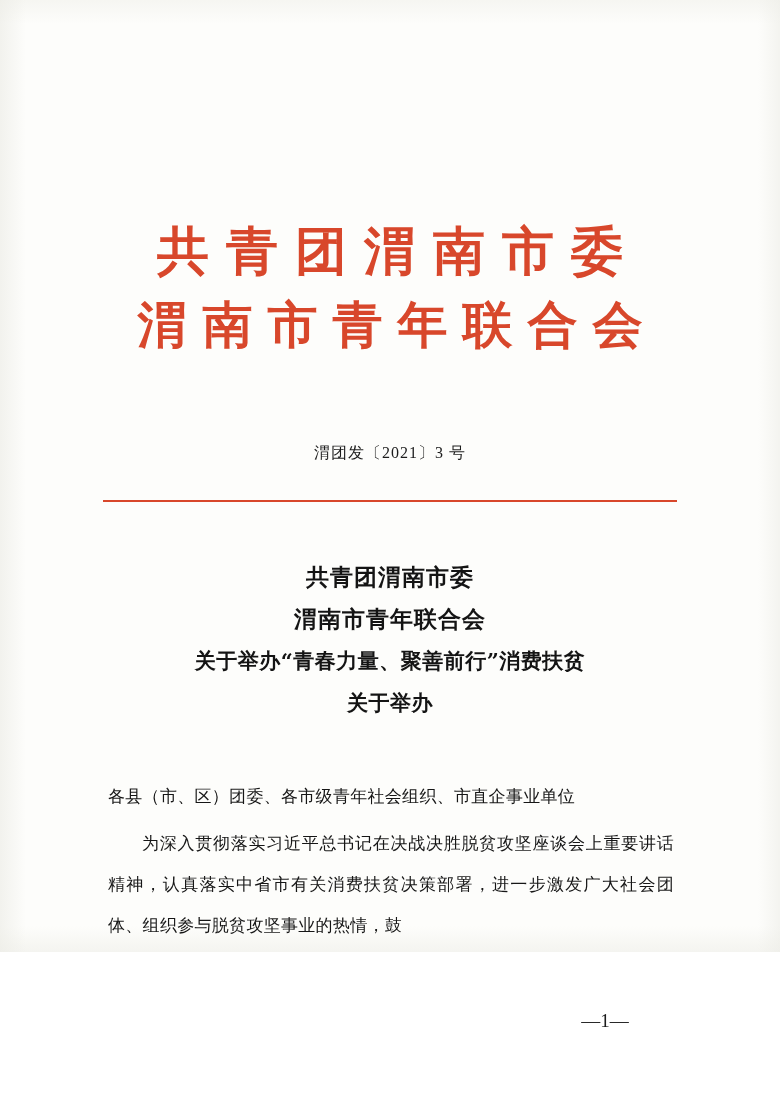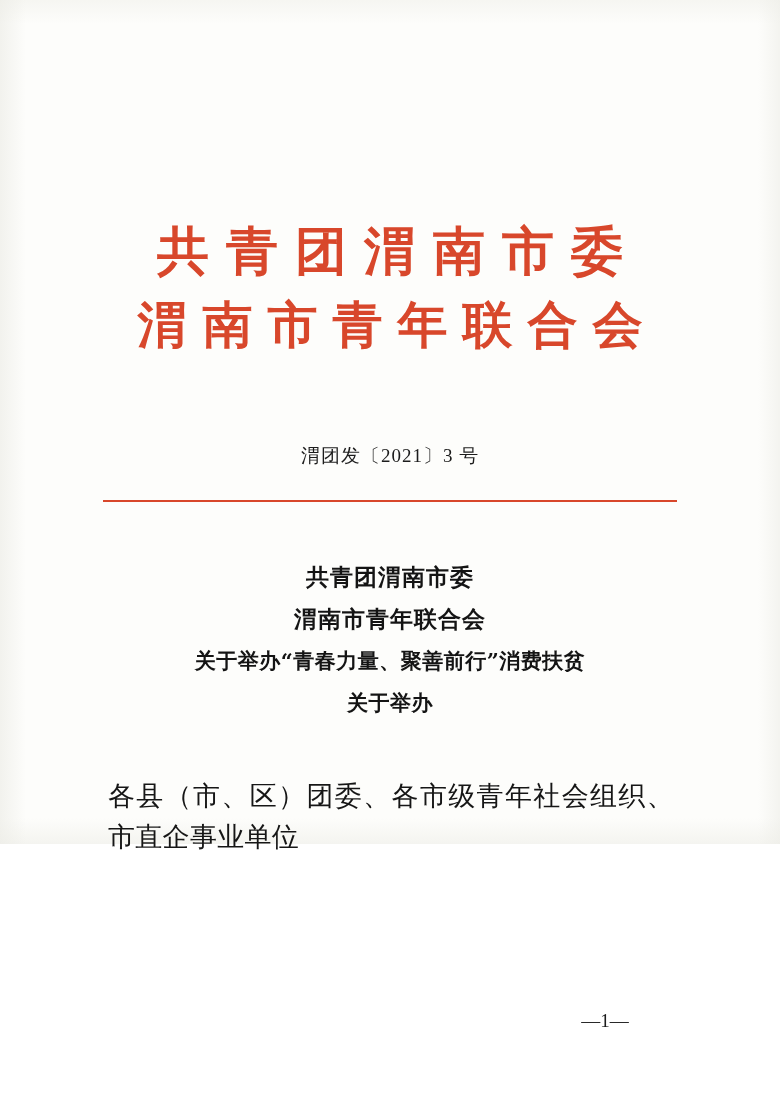--- a/index.html
+++ b/index.html
@@ -11,21 +11,21 @@
     width: 780px;
     height: 1104px;
     font-family: "Liberation Serif", "DejaVu Serif", serif;
     color: #1a1a1a;
     position: relative;
     overflow: hidden;
   }
   .page {
     position: relative;
     width: 780px;
-    height: 844px;
+    height: 952px;
     background: #fdfdfb;
     box-sizing: border-box;
   }
   
   .paper-texture {
     position: absolute;
     inset: 0;
     background:
       linear-gradient(90deg, rgba(236,236,230,0.65) 0px, rgba(255,255,255,0) 26px),
       linear-gradient(270deg, rgba(236,236,230,0.55) 0px, rgba(255,255,255,0) 22px),
@@ -56,21 +56,21 @@
     letter-spacing: 15px;
     text-indent: 15px;
   }
 
   .doc-number {
     position: absolute;
     top: 443px;
     left: 0;
     width: 780px;
     text-align: center;
-    font-size: 19px;
+    font-size: 16px;
     letter-spacing: 1px;
     color: #1c1c1c;
     font-family: "Liberation Serif", "DejaVu Serif", serif;
   }
 
   .red-rule {
     position: absolute;
     top: 500px;
     left: 103px;
     width: 574px;
@@ -101,21 +101,21 @@
 
   .body-text {
     position: absolute;
     top: 776px;
     left: 108px;
     width: 566px;
   }
   .body-text p {
     margin: 0 0 6px 0;
     font-family: "Liberation Serif", "DejaVu Serif", serif;
-    font-size: 27px;
+    font-size: 17px;
     line-height: 41px;
     letter-spacing: 0.3px;
     color: #161616;
     text-align: justify;
     text-justify: inter-ideograph;
   }
   .body-text p.indent {
     text-indent: 2em;
   }
 
@@ -149,16 +149,17 @@
 
   <div class="title-block">
     <div class="title-line">共青团渭南市委</div>
     <div class="title-line">渭南市青年联合会</div>
     <div class="title-line big">关于举办“青春力量、聚善前行”消费扶贫</div>
     <div class="title-line big">关于举办</div>
   </div>
 
   <div class="body-text">
     <p>各县（市、区）团委、各市级青年社会组织、市直企事业单位</p>
+    <p class="indent">为深入贯彻落实习近平总书记在决战决胜脱贫攻坚座谈会上重要讲话精神，认真落实中省市有关消费扶贫决策部署，进一步激发广大社会团体、组织参与脱贫攻坚事业的热情，鼓</p>
   </div>
 
   <div class="page-number">—1—</div>
 </div>
 
 </body></html>

